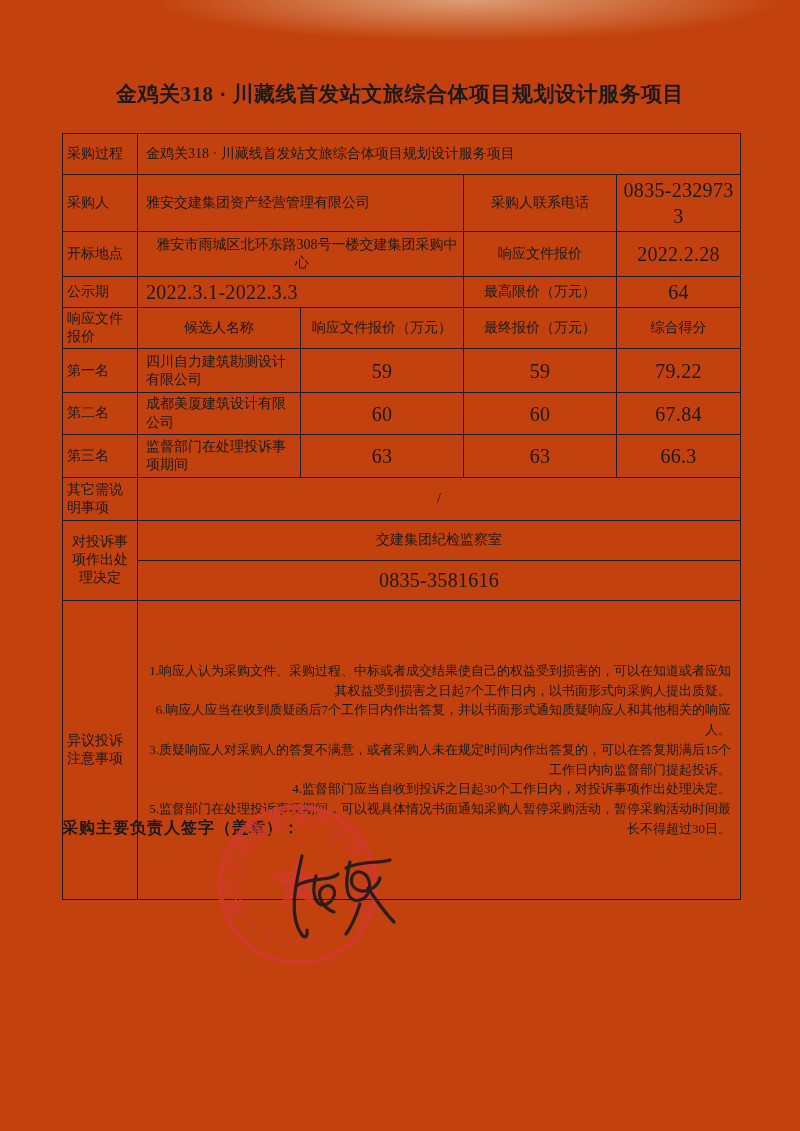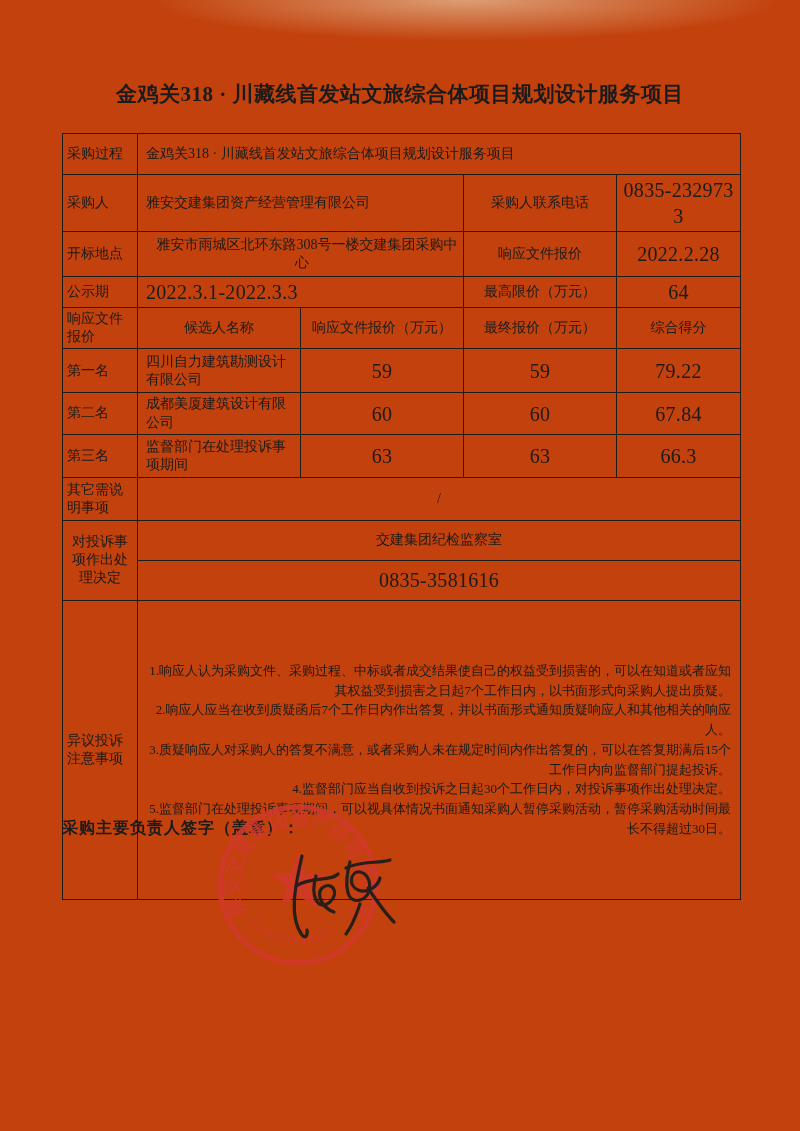--- a/index.html
+++ b/index.html
@@ -128,21 +128,21 @@
         <td class="lbl-c" rowspan="2">对投诉事项作出处理决定</td>
         <td class="ctr" colspan="4">交建集团纪检监察室</td>
       </tr>
       <tr style="height:40px">
         <td class="ctr num" colspan="4">0835-3581616</td>
       </tr>
       <tr style="height:299px">
         <td class="lbl">异议投诉注意事项</td>
         <td class="notice-cell" colspan="4">
           <div class="notice-item">1.响应人认为采购文件、采购过程、中标或者成交结果使自己的权益受到损害的，可以在知道或者应知其权益受到损害之日起7个工作日内，以书面形式向采购人提出质疑。</div>
-          <div class="notice-item">2.响应人应当在收到质疑函后7个工作日内作出答复，并以书面形式通知质疑响应人和其他相关的响应人。</div>
+          <div class="notice-item">6.响应人应当在收到质疑函后7个工作日内作出答复，并以书面形式通知质疑响应人和其他相关的响应人。</div>
           <div class="notice-item">3.质疑响应人对采购人的答复不满意，或者采购人未在规定时间内作出答复的，可以在答复期满后15个工作日内向监督部门提起投诉。</div>
           <div class="notice-item">4.监督部门应当自收到投诉之日起30个工作日内，对投诉事项作出处理决定。</div>
           <div class="notice-item">5.监督部门在处理投诉事项期间，可以视具体情况书面通知采购人暂停采购活动，暂停采购活动时间最长不得超过30日。</div>
         </td>
       </tr>
     </tbody>
   </table>
 
   <div class="sign-line">采购主要负责人签字（盖章）：</div>
 

